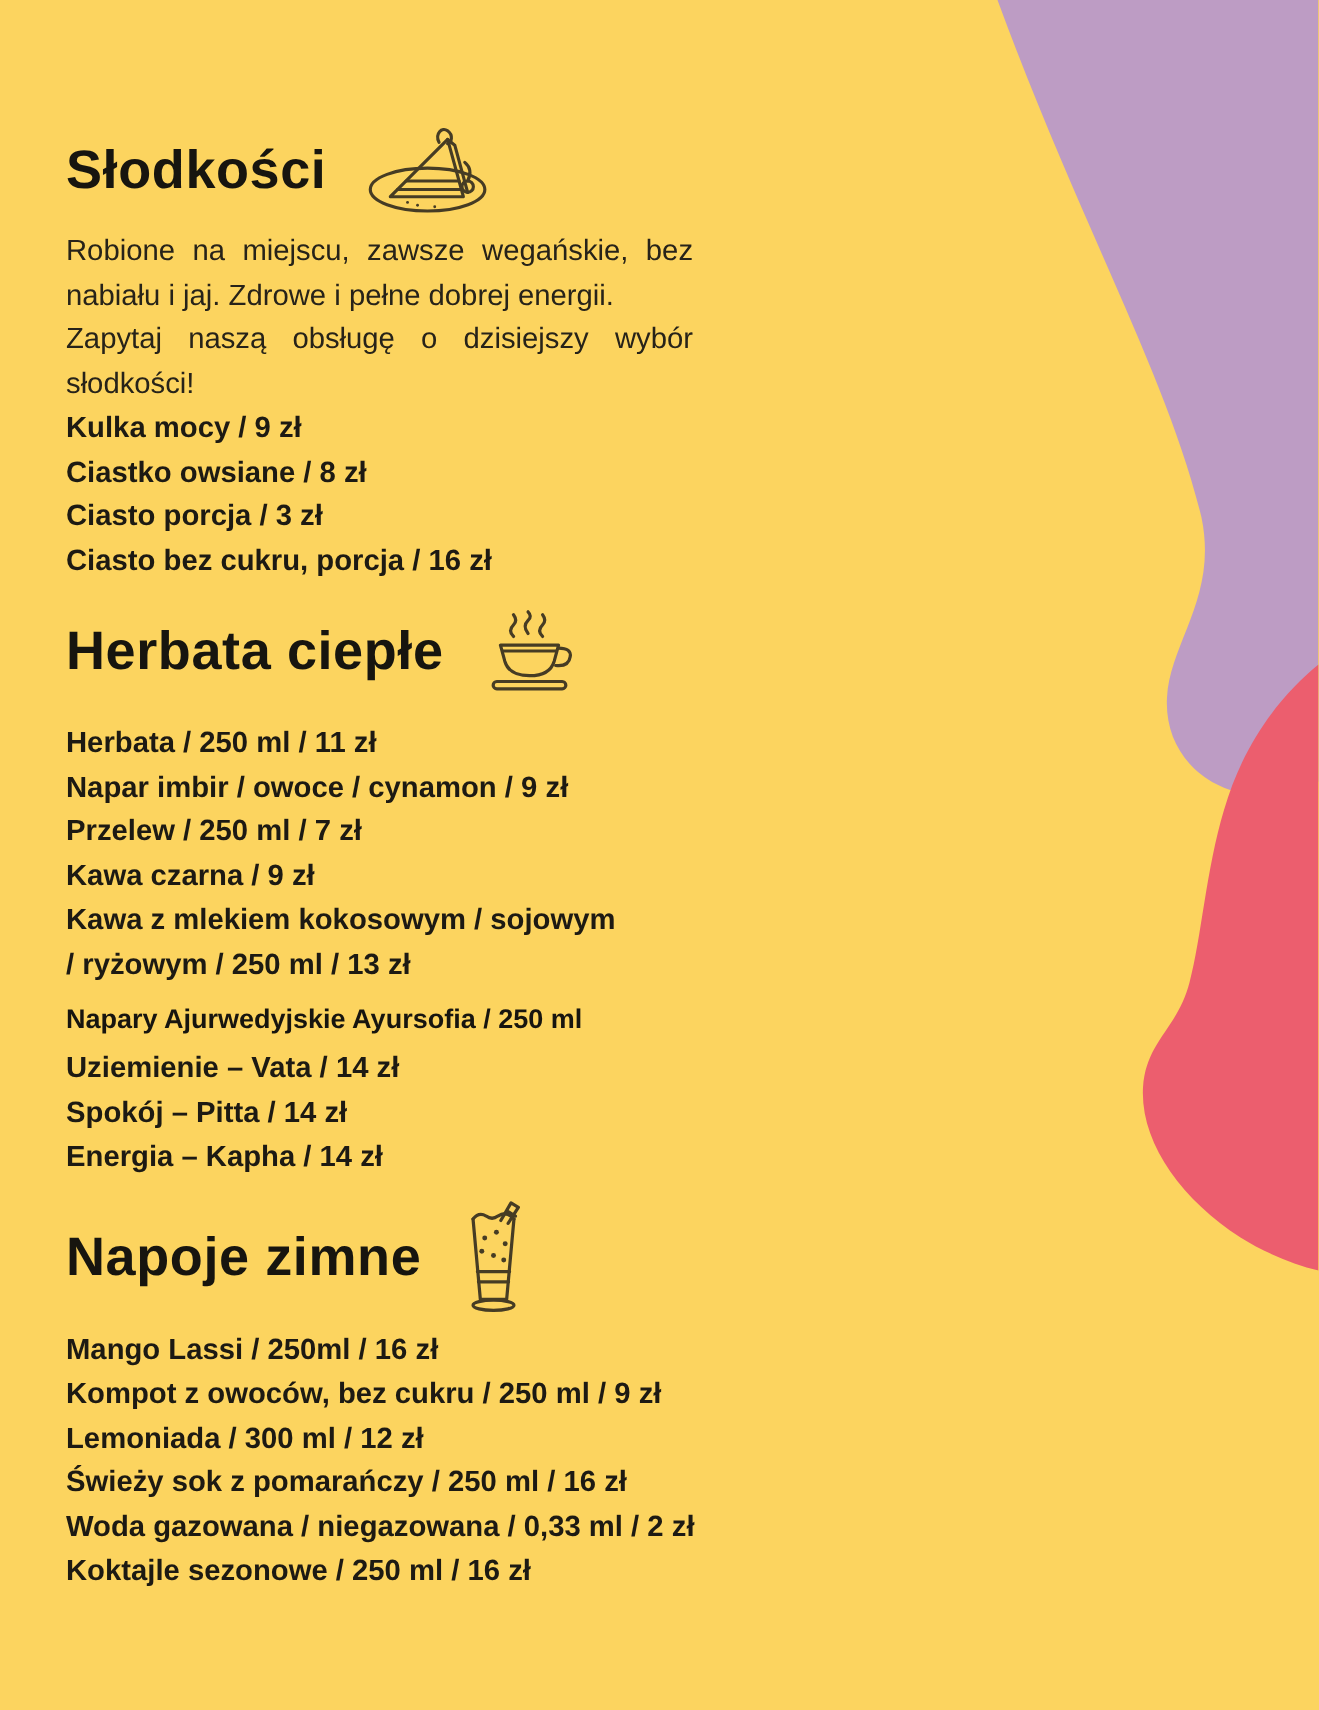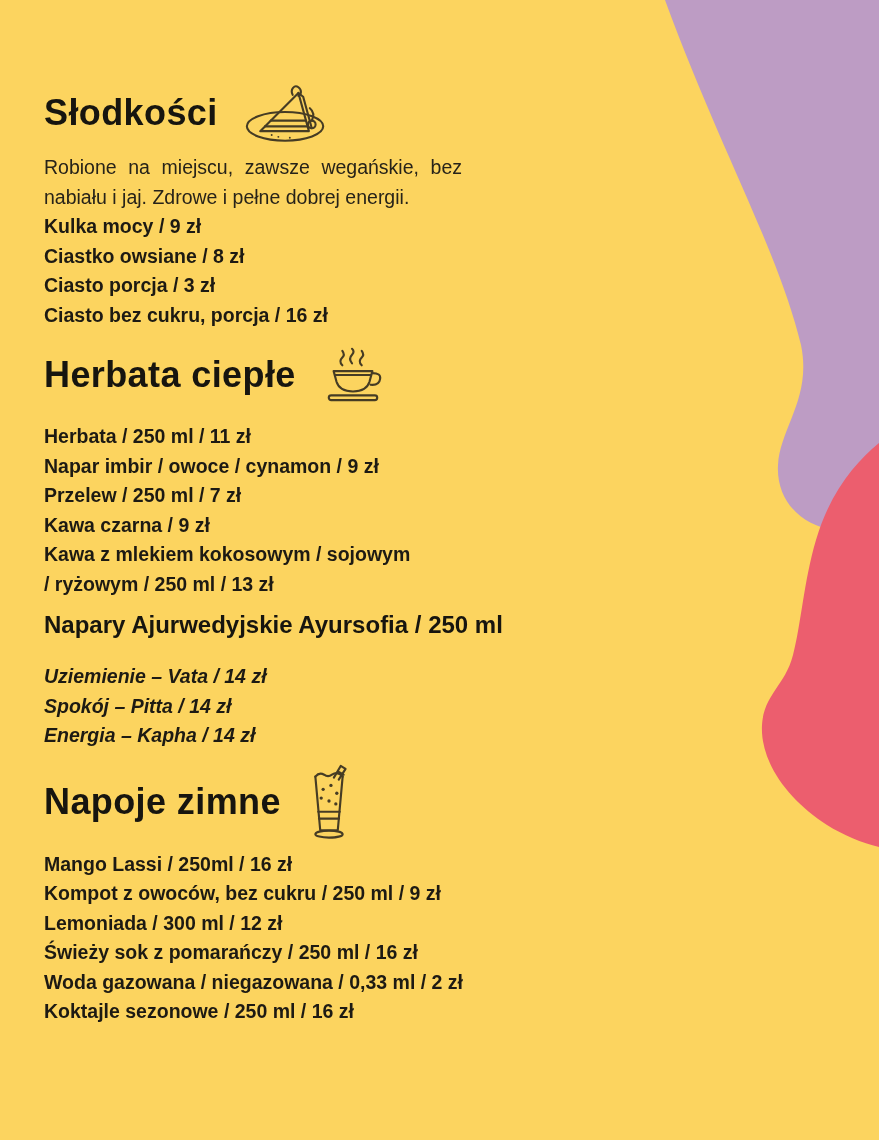--- a/index.html
+++ b/index.html
@@ -33,22 +33,22 @@
   }
   h1 {
     margin: 0;
     font-size: 36px;
     line-height: 1.28;
     font-weight: 800;
     letter-spacing: 0.4px;
     color: #17150f;
   }
   h2 {
-    margin: 10px 0 22px 0;
-    font-size: 24px;
+    margin: 10px 0 7px 0;
+    font-size: 18px;
     line-height: 1.3;
     font-weight: 800;
     color: #17150f;
   }
   .section-icon { flex: 0 0 auto; display: inline-flex; }
   .section-icon svg { display: block; }
   .icon-stroke {
     fill: none;
     stroke: #463c24;
     stroke-width: 2.2;
@@ -75,21 +75,21 @@
     line-height: 29.5px;
     font-weight: 700;
     white-space: pre-line;
     color: #1d1a13;
   }
   
   .row-1 { margin-bottom: 9px; }
   .items-1 { margin-top: 9px; }
   .row-2 { margin-top: 16px; margin-bottom: 18px; }
   .row-3 { margin-top: 13px; margin-bottom: 10px; }
-  .items-sub { margin-bottom: 2px; font-style: italic; }
+  .items-sub { margin-bottom: 2px; }
 </style>
 </head>
 <body>
 
 <svg class="blobs" viewBox="0 0 879 1140" xmlns="http://www.w3.org/2000/svg" aria-hidden="true">
   <path d="M665 0
            C720 150, 778 250, 801 345
            C812 398, 780 428, 778 465
            C776 500, 801 526, 835 530
            C853 532, 869 527, 879 521
@@ -117,20 +117,21 @@
           <path class="icon-stroke" d="M51 13 c-3 -6 2 -11 6 -8 c4 3 3 8 0 9"></path>
           <circle class="icon-stroke" cx="71" cy="44" r="4"></circle>
           <path class="icon-stroke" d="M71 40 q4 -8 -2 -13"></path>
           <circle class="icon-dot" cx="36" cy="57" r="1"></circle>
           <circle class="icon-dot" cx="48" cy="58" r="1"></circle>
           <circle class="icon-dot" cx="29" cy="55" r="1"></circle>
         </svg>
       </span>
     </div>
     <p class="desc">Robione na miejscu, zawsze wegańskie, bez nabiału i jaj. Zdrowe i pełne dobrej energii.</p>
+    <p class="desc">Zapytaj naszą obsługę o dzisiejszy wybór słodkości!</p>
     <ul class="items items-1">
       <li>Kulka mocy / 9 zł</li>
       <li>Ciastko owsiane / 8 zł</li>
       <li>Ciasto porcja / 3 zł</li>
       <li>Ciasto bez cukru, porcja / 16 zł</li>
     </ul>
   </div>
 
   <div>
     <div class="heading-row row-2">

